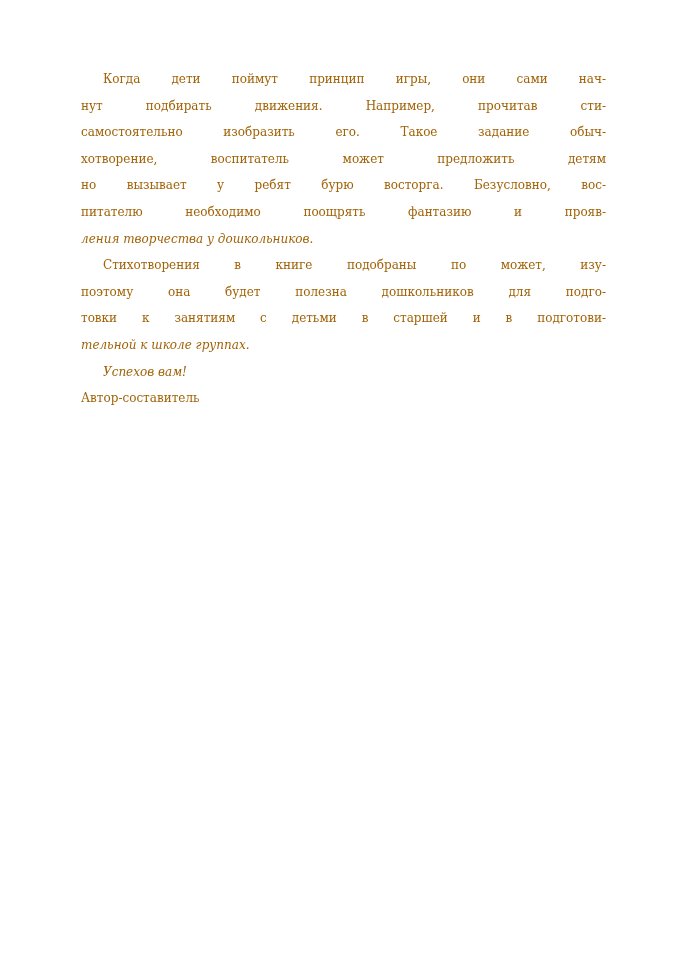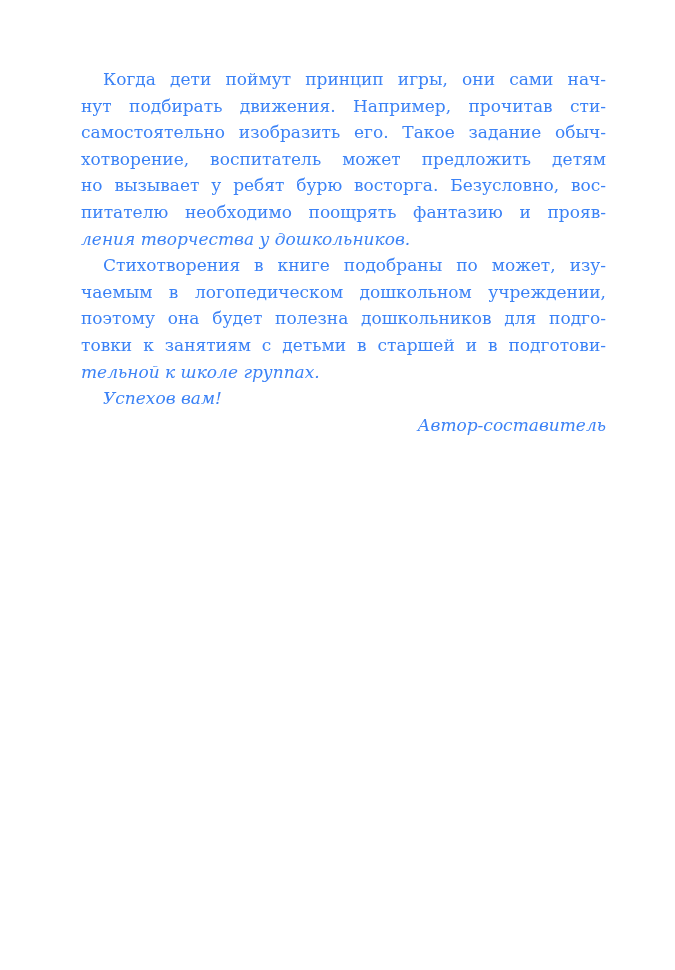--- a/index.html
+++ b/index.html
@@ -12,62 +12,60 @@
       height: 970px;
       position: relative;
       overflow: hidden;
     }
     .page {
       position: absolute;
       left: 81px;
       top: 66px;
       width: 525px;
       font-family: "DejaVu Serif", "Liberation Serif", serif;
-      font-size: 17px;
+      font-size: 12px;
       line-height: 26.6px;
-      color: #3b82f6;
+      color: #a16207;
     }
     .line {
       display: block;
       white-space: nowrap;
       text-align: justify;
       text-align-last: justify;
       height: 26.6px;
     }
     .line.last {
       text-align-last: left;
       font-style: italic;
     }
     .line.indent {
       padding-left: 22px;
     }
     .signature {
       display: block;
-      text-align: right;
-      font-style: italic;
+      text-align: left;
       height: 26.6px;
       white-space: nowrap;
     }
   </style>
 </head>
 <body>
 
 <div class="page">
   <div>
     <span class="line indent">Когда дети поймут принцип игры, они сами нач-</span>
     <span class="line">нут подбирать движения. Например, прочитав сти-</span>
     <span class="line">самостоятельно изобразить его. Такое задание обыч-</span>
     <span class="line">хотворение, воспитатель может предложить детям</span>
     <span class="line">но вызывает у ребят бурю восторга. Безусловно, вос-</span>
     <span class="line">питателю необходимо поощрять фантазию и прояв-</span>
     <span class="line last">ления творчества у дошкольников.</span>
   </div>
   <div>
     <span class="line indent">Стихотворения в книге подобраны по может, изу-</span>
-    <span class="line">чаемым в логопедическом дошкольном учреждении,</span>
     <span class="line">поэтому она будет полезна дошкольников для подго-</span>
     <span class="line">товки к занятиям с детьми в старшей и в подготови-</span>
     <span class="line last">тельной к школе группах.</span>
   </div>
   <div>
     <span class="line indent last">Успехов вам!</span>
   </div>
   <span class="signature">Автор-составитель</span>
 </div>
 

